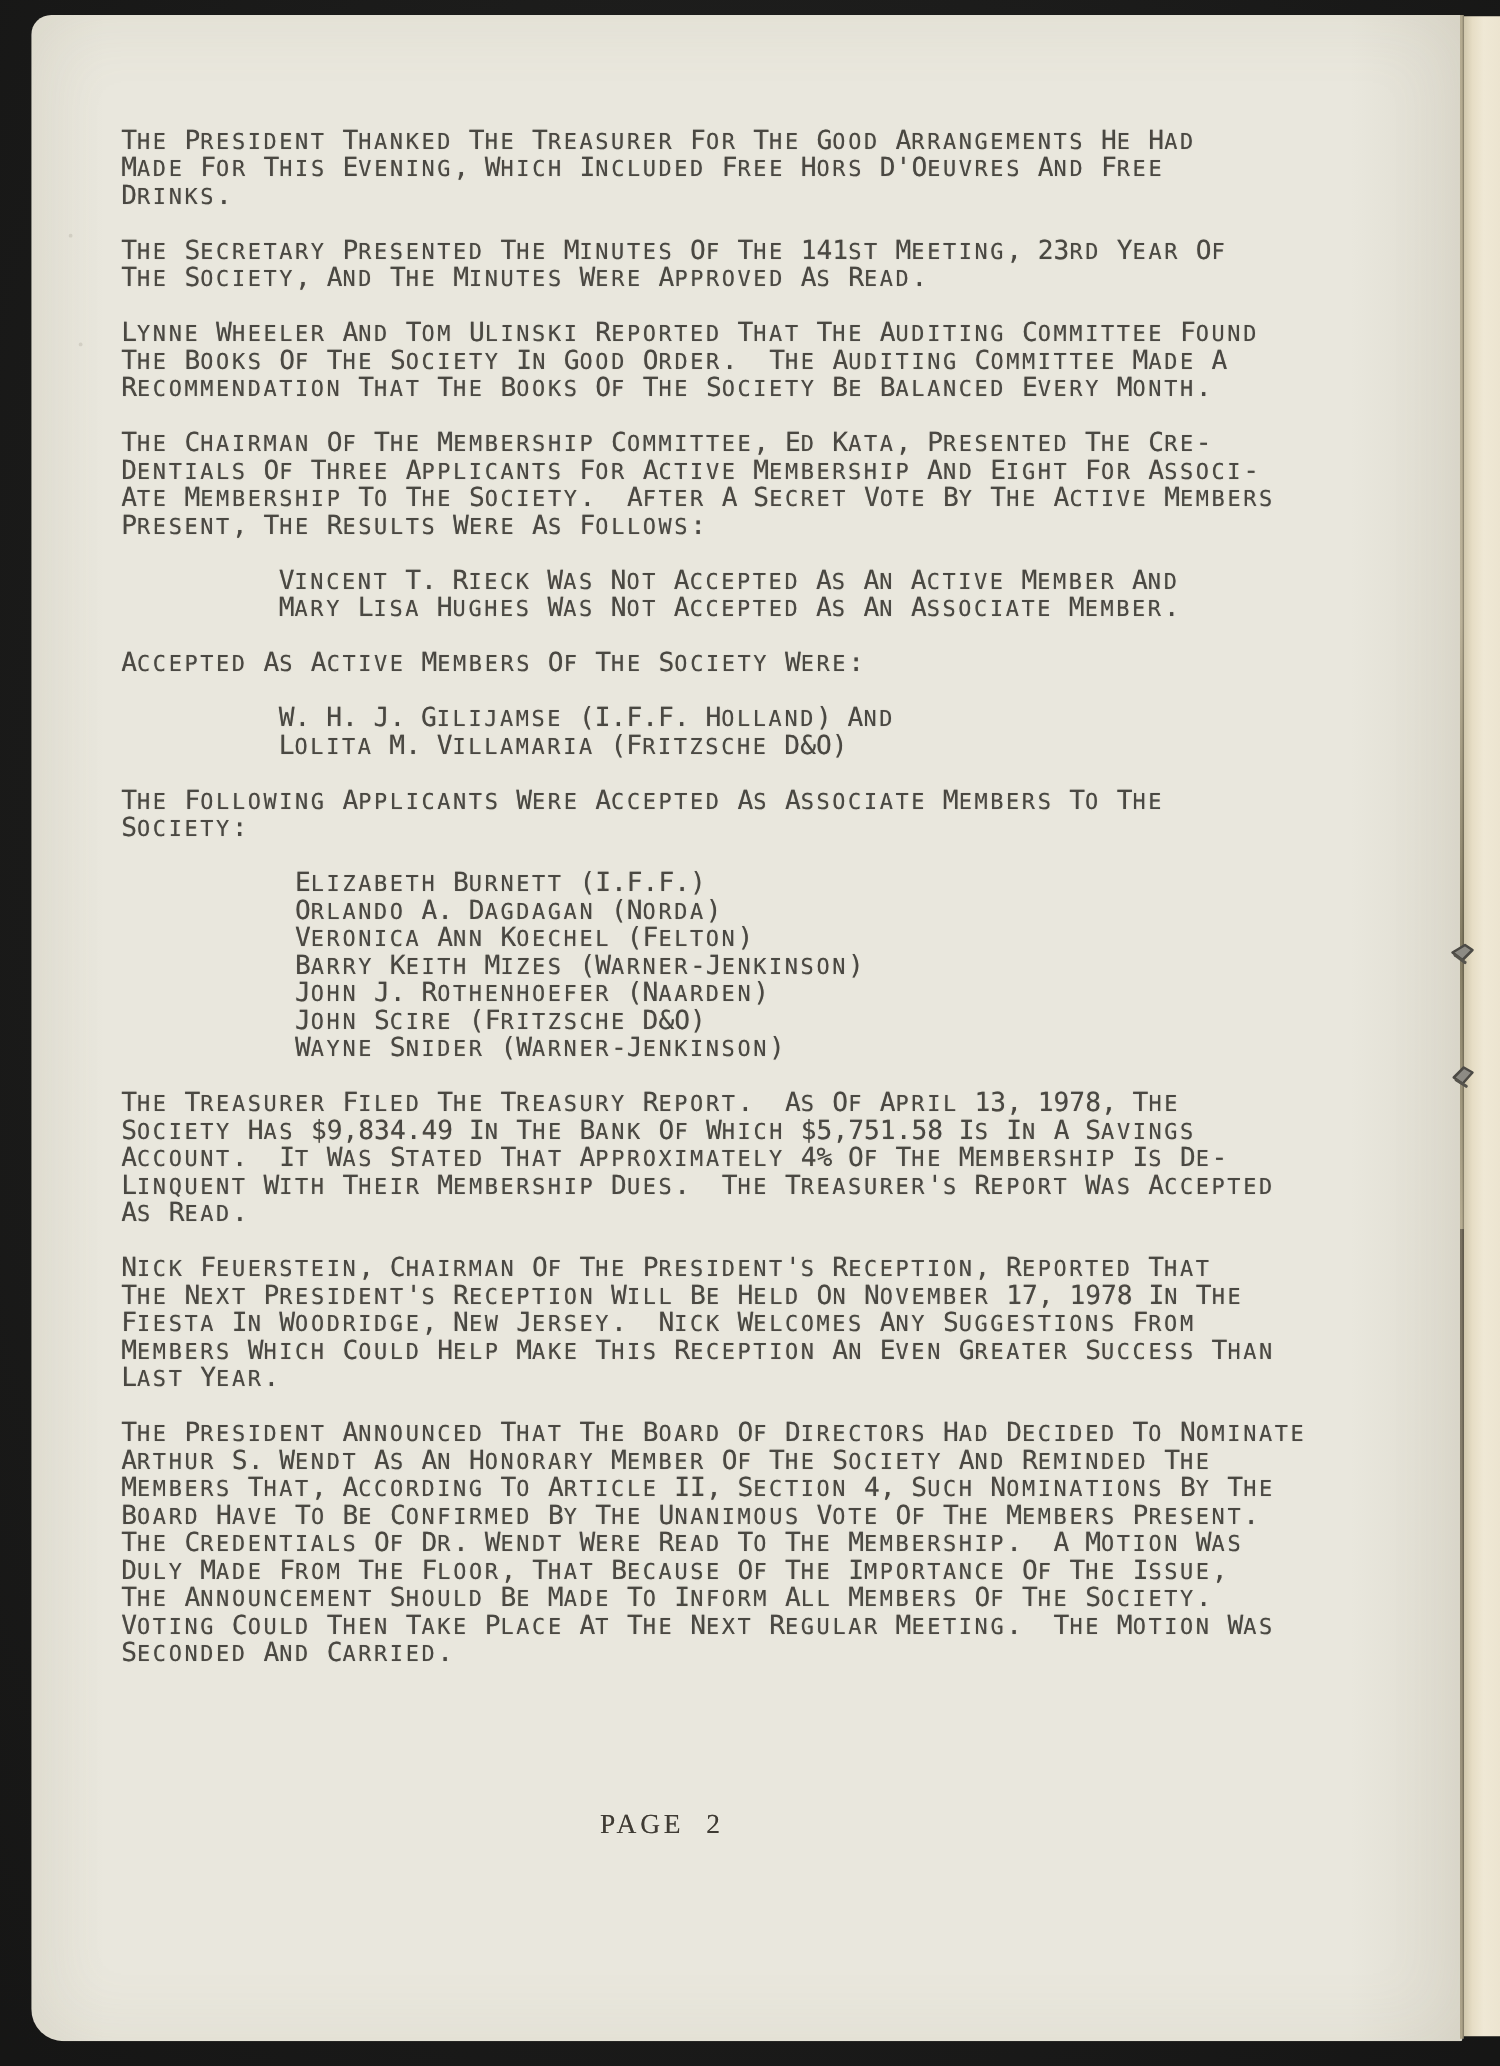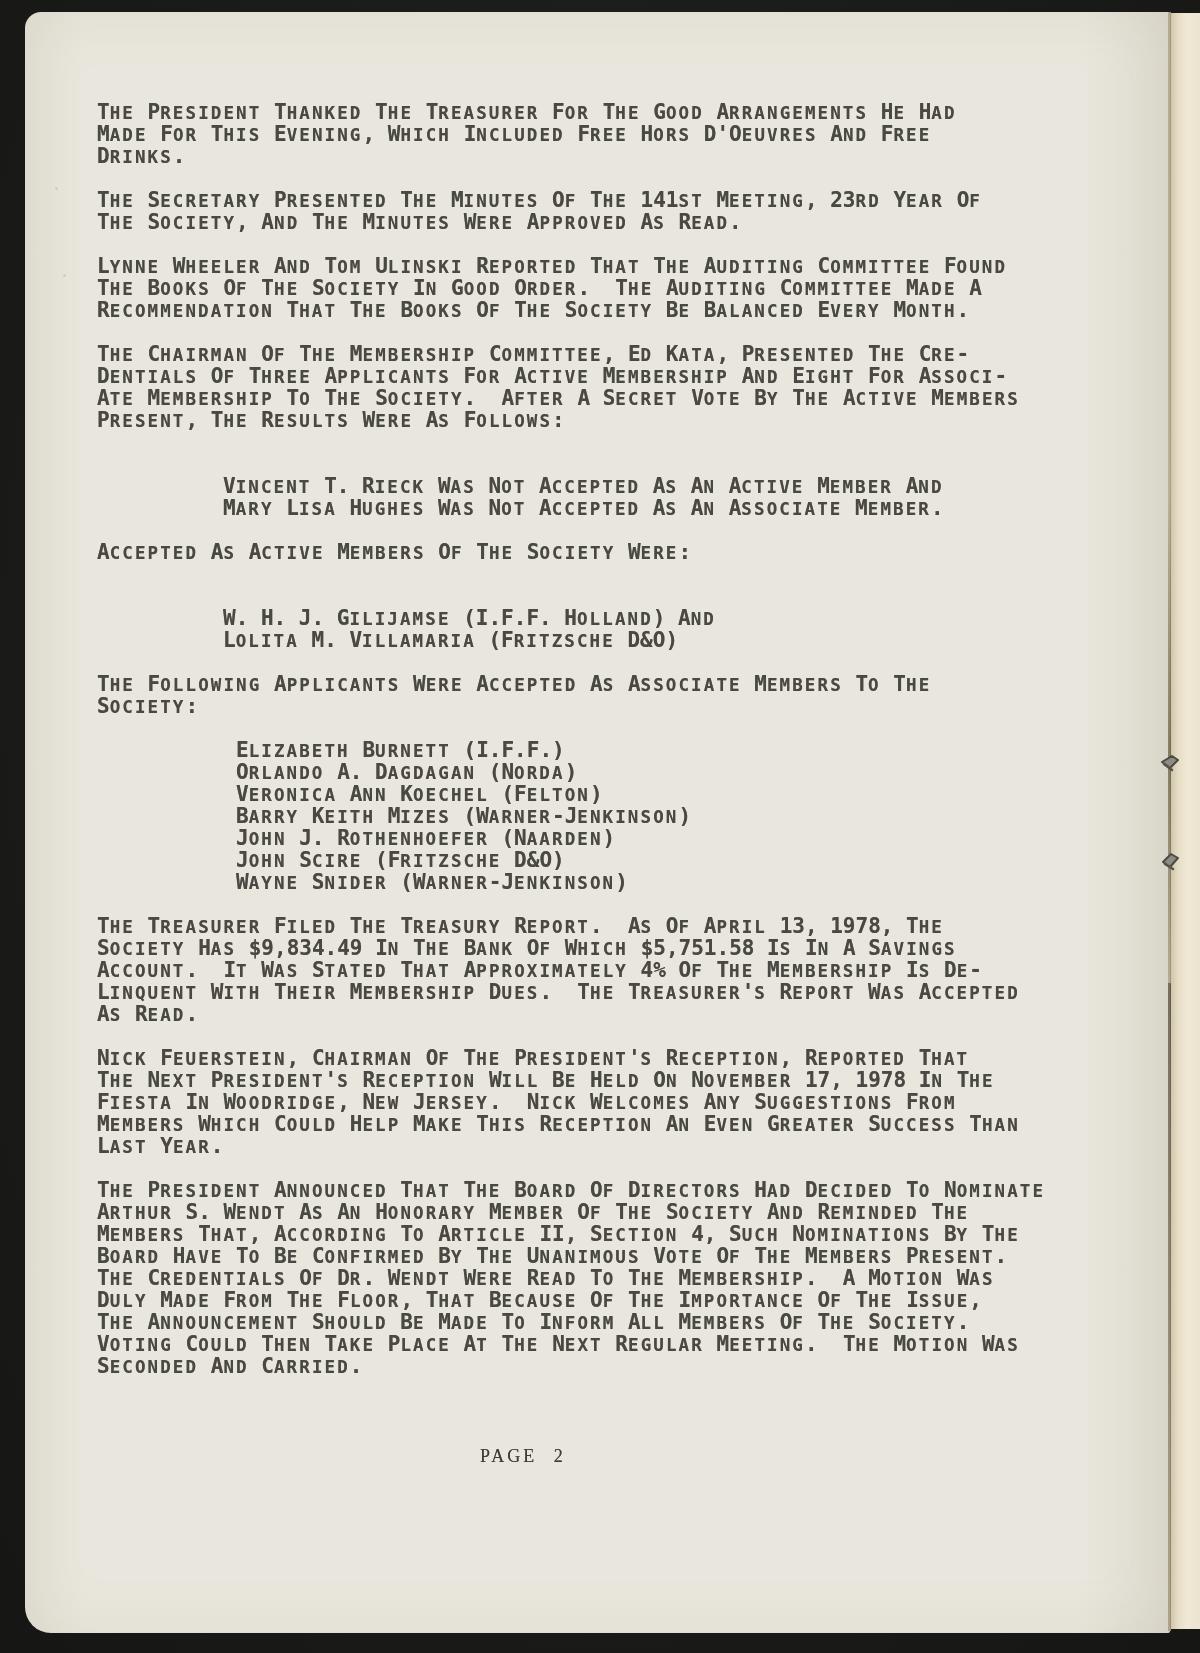--- a/index.html
+++ b/index.html
@@ -37,32 +37,31 @@
     opacity:.9;
   }
   .staple{position:absolute;width:26px;height:30px;}
   .dust{position:absolute;width:3px;height:3px;border-radius:50%;background:#bdb9ad;opacity:.5;}
 
   .doc-text{
     position:absolute;left:72px;top:89px;width:1020px;
     font-size:21px;line-height:22px;color:var(--ink);
     white-space:pre;
     text-shadow:0 0 .6px rgba(74,72,66,.55);
-    font-weight:bold;
   }
   .line{height:22px;}
   .sc{font-size:17.5px;letter-spacing:2.1px;text-transform:uppercase;}
   .block{margin:0 0 22px 0;}
-  .block.indented{padding-left:126px;margin-top:44px;}
+  .block.indented{padding-left:126px;}
   .block.name-list{padding-left:139px;}
 
   .page-number{
     position:absolute;left:455px;top:1434px;
     font-family:"Liberation Serif", serif;
-    font-size:18px;letter-spacing:3px;word-spacing:9px;
+    font-size:22px;letter-spacing:3px;word-spacing:9px;
     color:#3f3b34;text-shadow:0 0 .5px rgba(63,59,52,.6);
   }
 </style>
 </head>
 <body>
 
 <div class="scan-surround"></div>
 
 <div class="page">
   <span class="dust" style="left:30px;top:175px;"></span>

